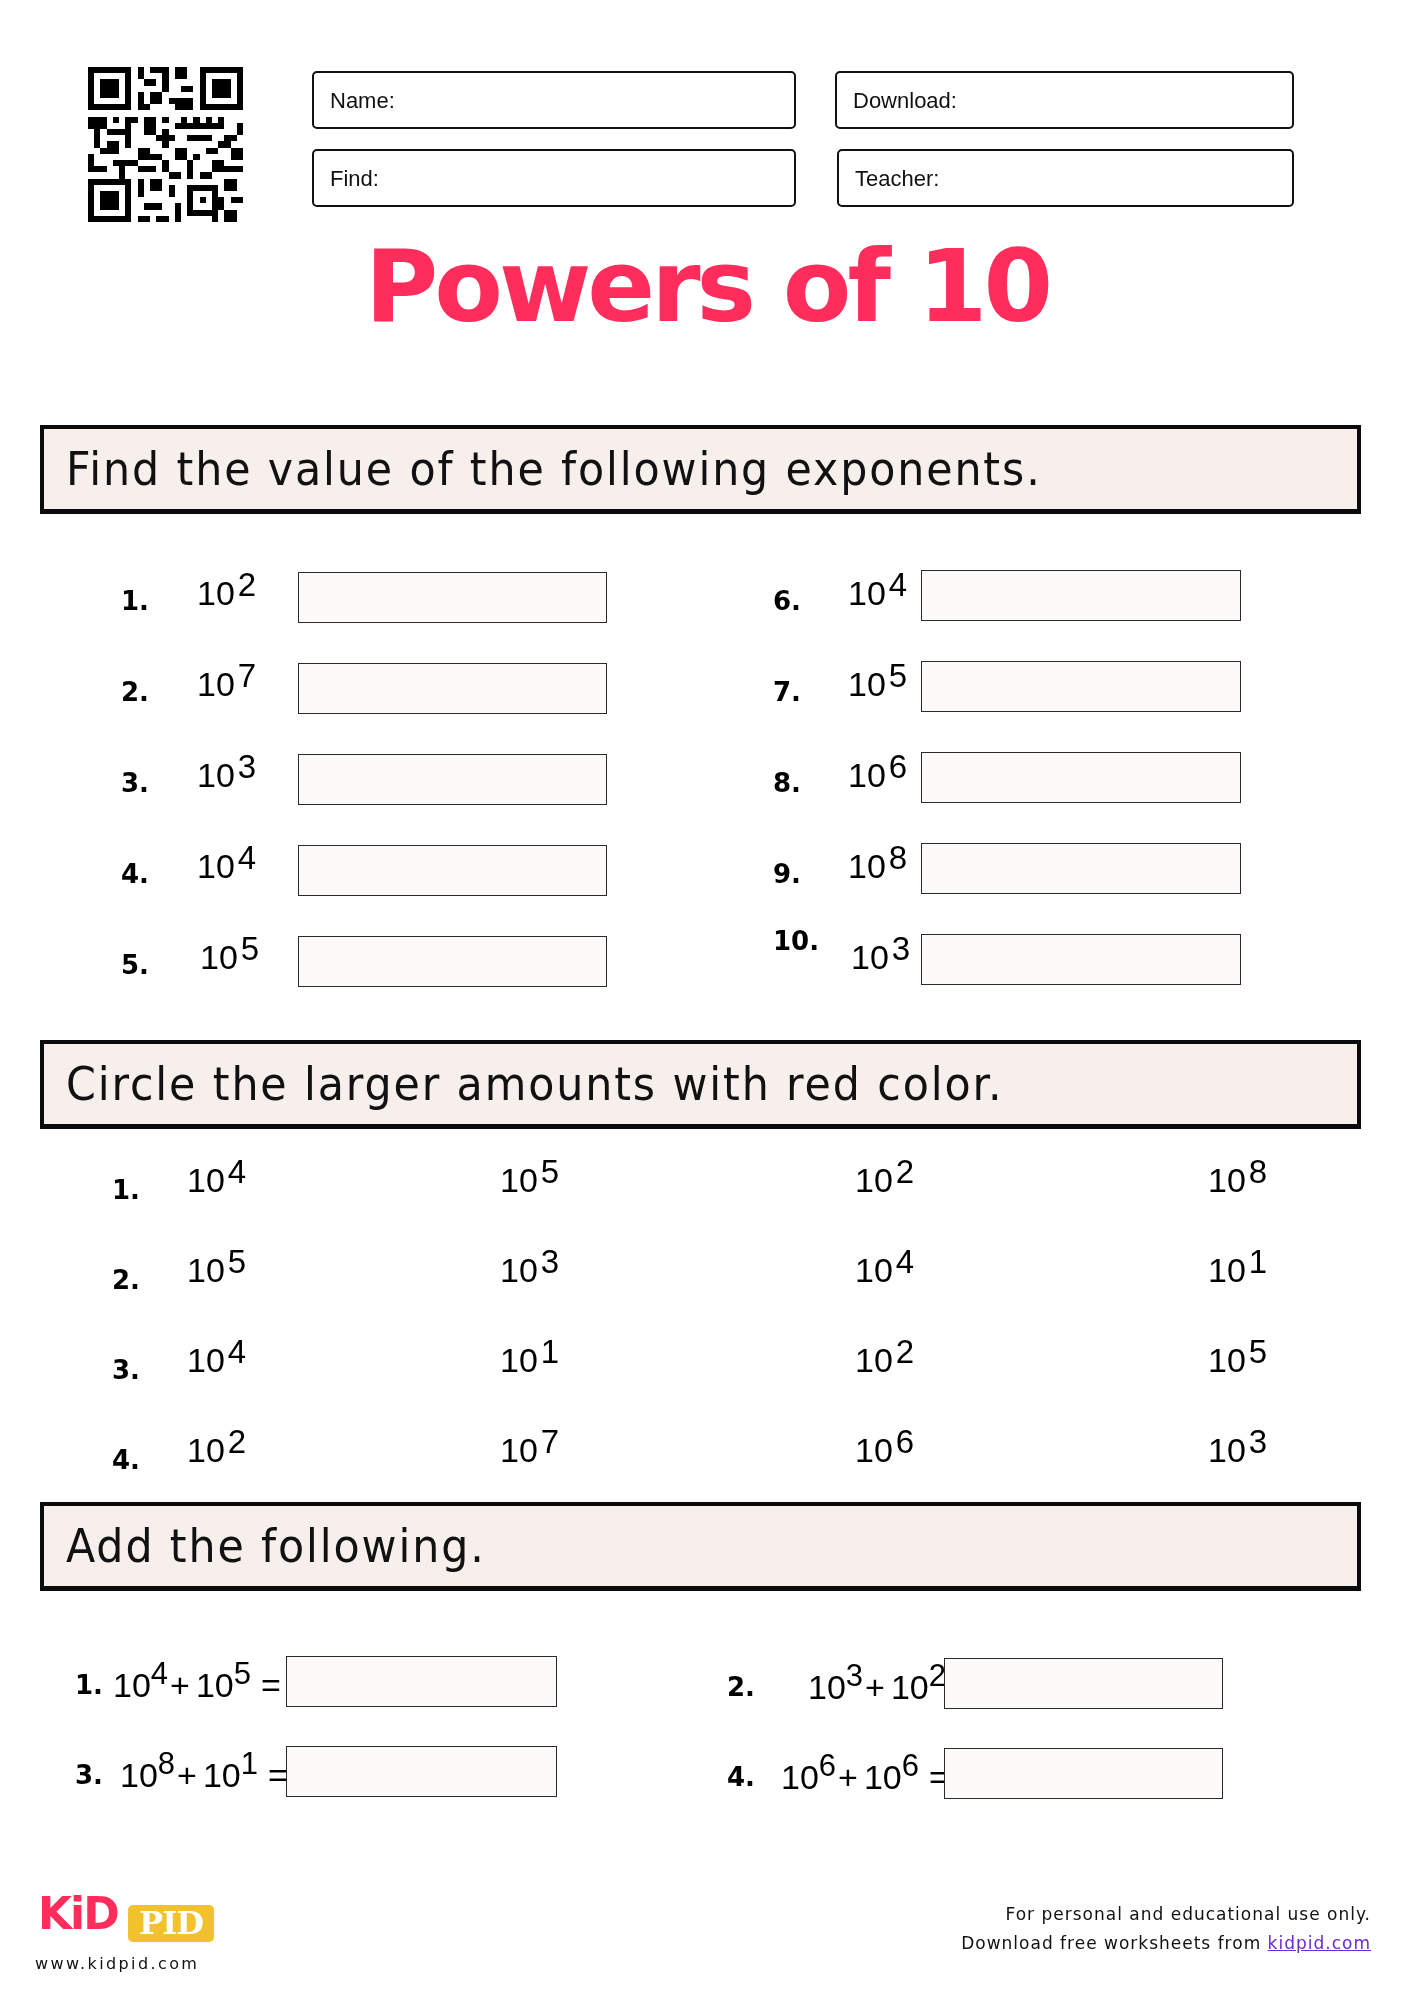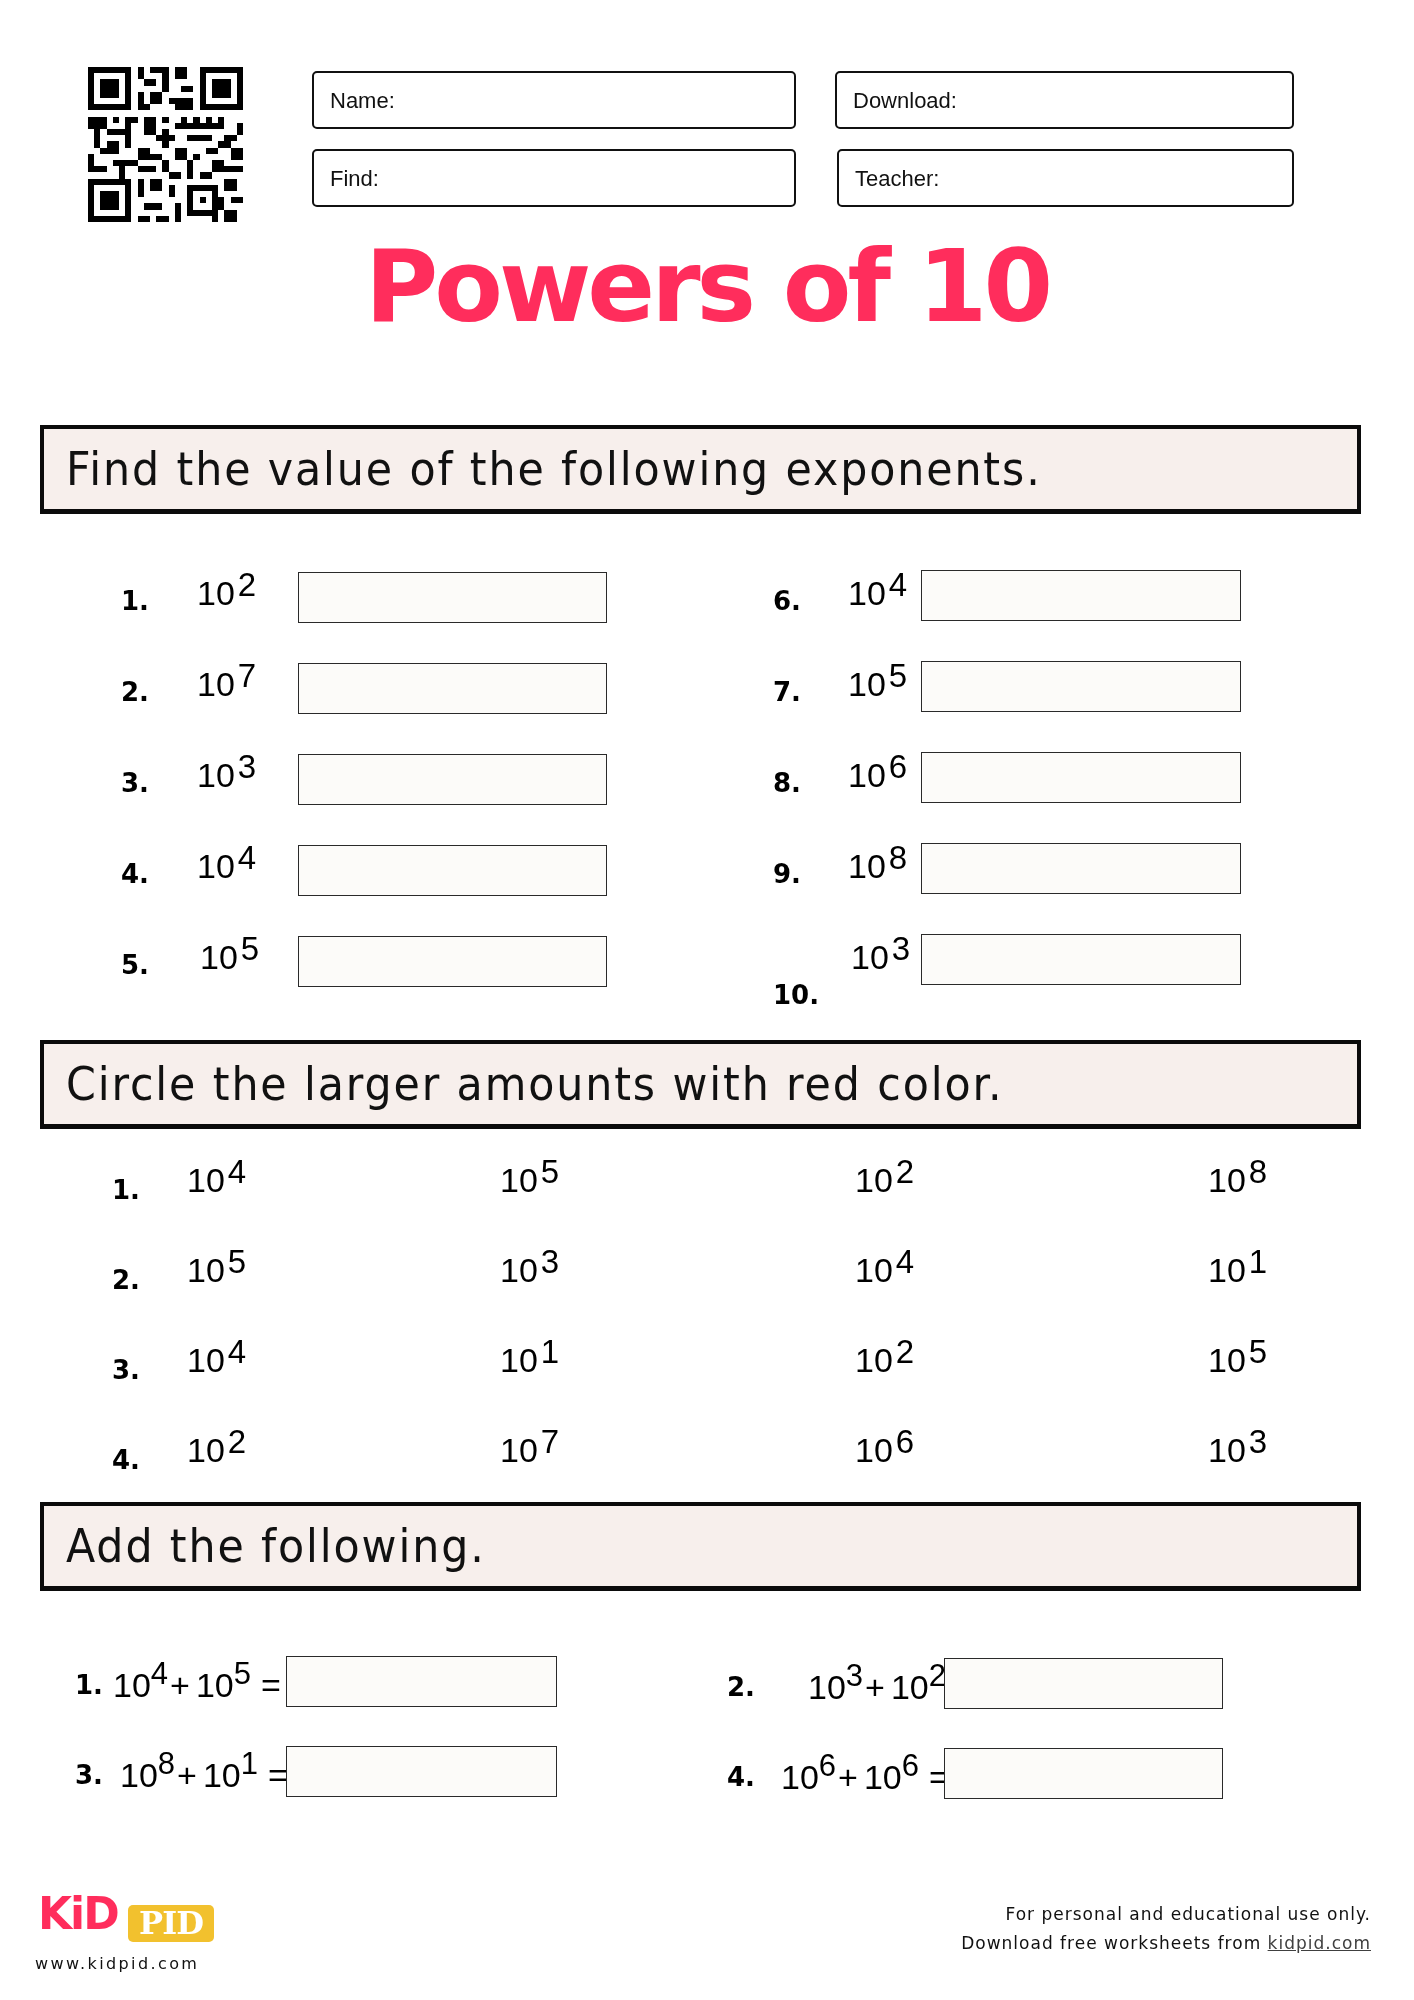--- a/index.html
+++ b/index.html
@@ -14,21 +14,21 @@
   .qnum { position:absolute; font-family:"DejaVu Sans", sans-serif; font-weight:bold; font-size:26px; color:#000; }
   .pow { position:absolute; font-family:"Liberation Sans", sans-serif; font-size:34px; color:#000; white-space:nowrap; line-height:1; }
   .pow sup { font-size:33px; position:relative; top:-8px; vertical-align:top; margin-left:3px; }
   .ans { position:absolute; box-sizing:border-box; border:1.8px solid #2a2a2a; background:#FCFBF9; height:51px; }
   .expr { position:absolute; font-family:"Liberation Sans", sans-serif; font-size:34px; white-space:nowrap; line-height:1; color:#000; }
   .expr sup { font-size:31px; position:relative; top:-10px; vertical-align:top; }
   .logo-kid { position:absolute; left:38px; top:1892px; font-family:"DejaVu Sans", sans-serif; font-weight:bold; font-size:44px; color:#FF2D5C; line-height:1; letter-spacing:-2px; }
   .logo-pid { position:absolute; left:128px; top:1905px; width:86px; height:37px; background:#F2C12E; border-radius:5px; color:#fff; font-family:"DejaVu Serif", serif; font-weight:bold; font-size:32px; text-align:center; line-height:37px; letter-spacing:-1px; }
   .logo-url { position:absolute; left:35px; top:1954px; font-family:"DejaVu Sans", sans-serif; font-size:16px; letter-spacing:2.4px; color:#111; }
   .foot { position:absolute; right:43px; text-align:right; font-family:"DejaVu Sans", sans-serif; font-size:17px; letter-spacing:1px; color:#111; }
-  .foot a { color:#404040; text-decoration:underline; }
+  .foot a { color:#6d28d9; text-decoration:underline; }
 </style>
 </head>
 <body>
 
 <svg class="abs qr" viewBox="0 0 25 25" shape-rendering="crispEdges">
   <rect x="0" y="0" width="25" height="25" fill="#fff"></rect>
   <g fill="#000">
     <path d="M0 0h7v7h-7zM1 1v5h5v-5zM2 2h3v3h-3z" fill-rule="evenodd"></path>
     <path d="M18 0h7v7h-7zM19 1v5h5v-5zM20 2h3v3h-3z" fill-rule="evenodd"></path>
     <path d="M0 18h7v7h-7zM1 19v5h5v-5zM2 20h3v3h-3z" fill-rule="evenodd"></path>
@@ -140,21 +140,21 @@
     <div class="ans" style="left: 921px; top: 570px; width: 320px;"></div>
     <div class="qnum" style="left: 773px; top: 677px;">7.</div>
     <div class="pow" style="left: 848px; top: 667px;"><span>10</span><sup>5</sup></div>
     <div class="ans" style="left: 921px; top: 661px; width: 320px;"></div>
     <div class="qnum" style="left: 773px; top: 768px;">8.</div>
     <div class="pow" style="left: 848px; top: 758px;"><span>10</span><sup>6</sup></div>
     <div class="ans" style="left: 921px; top: 752px; width: 320px;"></div>
     <div class="qnum" style="left: 773px; top: 859px;">9.</div>
     <div class="pow" style="left: 848px; top: 849px;"><span>10</span><sup>8</sup></div>
     <div class="ans" style="left: 921px; top: 843px; width: 320px;"></div>
-    <div class="qnum" style="left: 773px; top: 980px;">10.</div>
+    <div class="qnum" style="left: 773px; top: 926px;">10.</div>
     <div class="pow" style="left: 851px; top: 940px;"><span>10</span><sup>3</sup></div>
     <div class="ans" style="left: 921px; top: 934px; width: 320px;"></div>
   </div>
 
 <div class="sec-head" style="top:1040px;">
   <span>Circle the larger amounts with red color.</span>
 </div>
 
 <div id="s2">
     <div class="qnum" style="left: 112px; top: 1175px;">1.</div>

